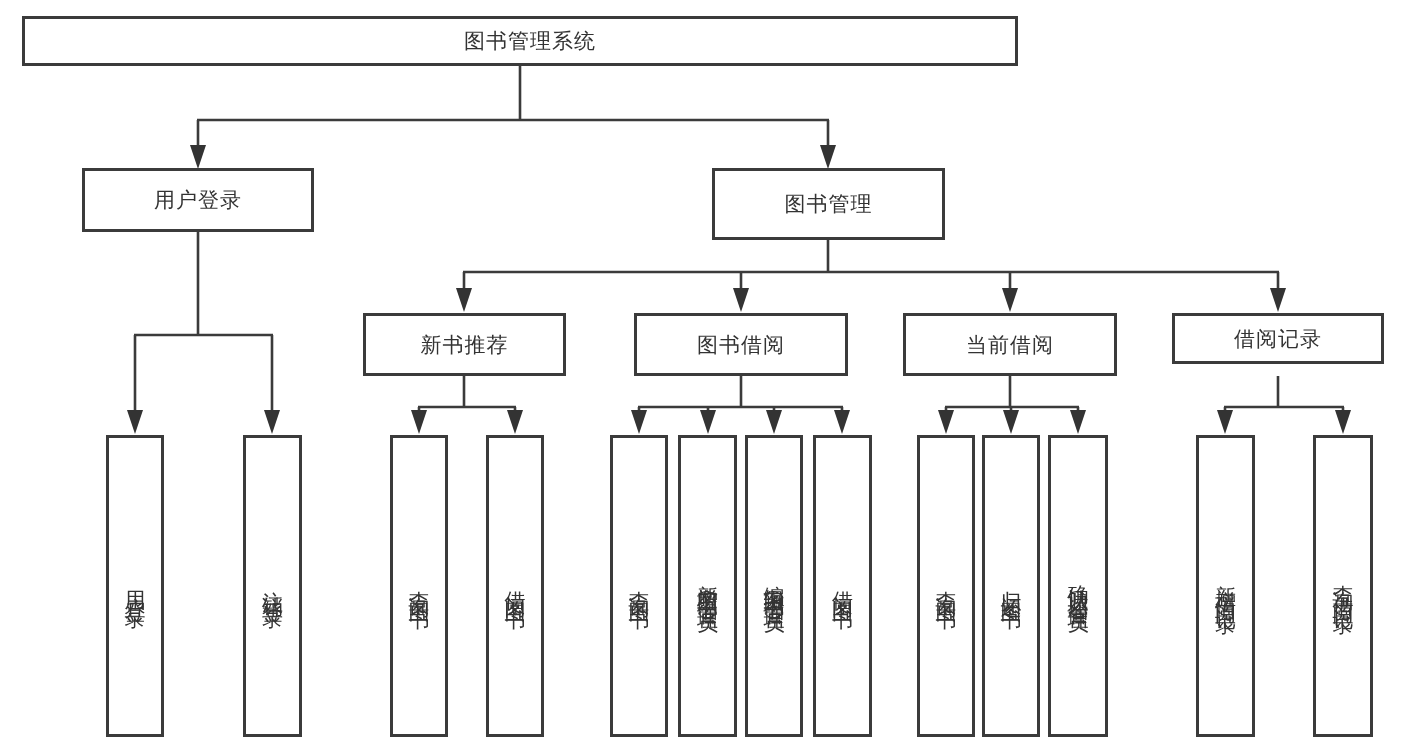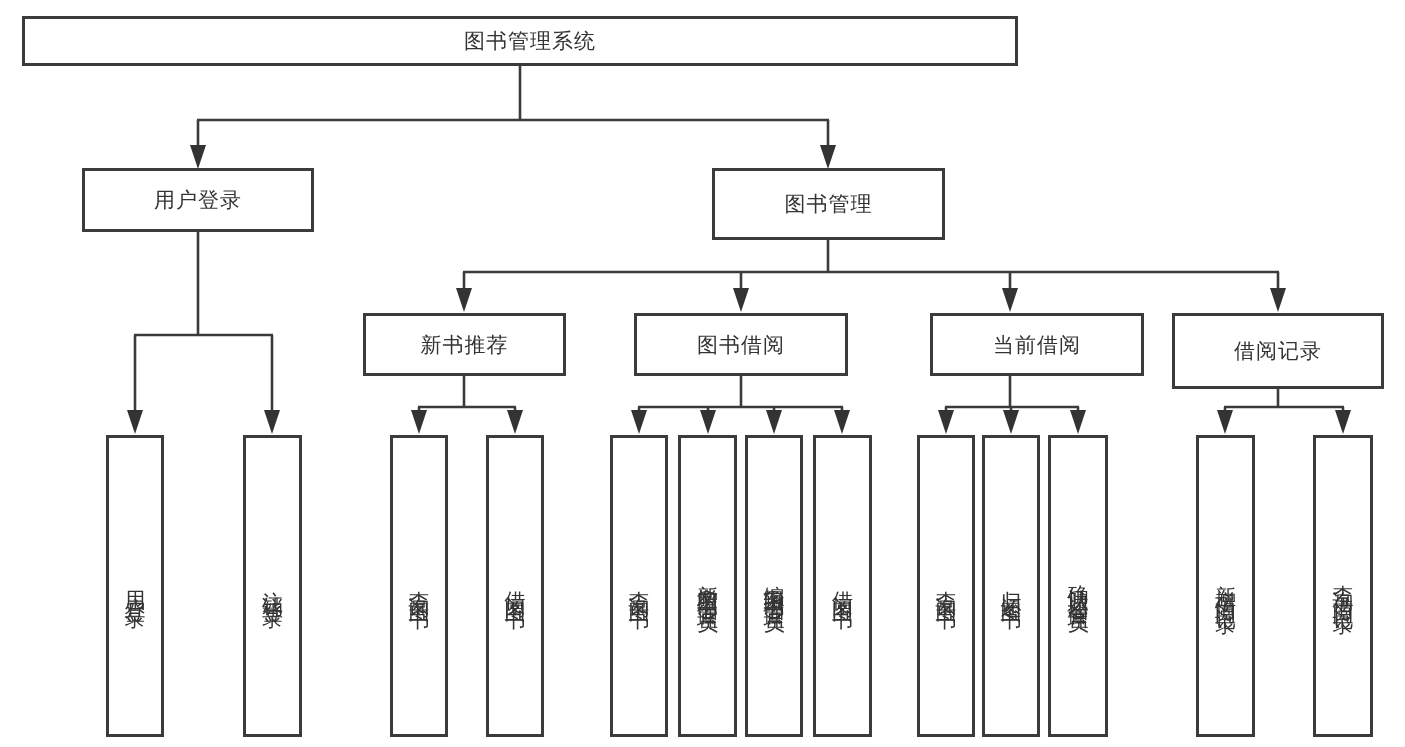--- a/index.html
+++ b/index.html
@@ -134,22 +134,22 @@
     </g>
   </svg>
 
   <div class="box" style="left:22px; top:16px; width:996px; height:50px;padding-left:20px;">图书管理系统</div>
 
   <div class="box" style="left:82px; top:168px; width:232px; height:64px;">用户登录</div>
   <div class="box" style="left:712px; top:168px; width:233px; height:72px;">图书管理</div>
 
   <div class="box" style="left:363px; top:313px; width:203px; height:63px;">新书推荐</div>
   <div class="box" style="left:634px; top:313px; width:214px; height:63px;">图书借阅</div>
-  <div class="box" style="left:903px; top:313px; width:214px; height:63px;margin-left:27px;">当前借阅</div>
-  <div class="box" style="left:1172px; top:313px; width:212px; height:76px;">借阅记录</div>
+  <div class="box" style="left:903px; top:313px; width:214px; height:63px;">当前借阅</div>
+  <div class="box" style="left:1172px; top:313px; width:212px; height:51px;">借阅记录</div>
 
   <div class="leaf" style="left:106px; width:58px;">用户登录</div>
   <div class="leaf" style="left:243px; width:59px;">注销登录</div>
 
   <div class="leaf" style="left:390px; width:58px;">查询图书</div>
   <div class="leaf" style="left:486px; width:58px;">借阅图书</div>
 
   <div class="leaf" style="left:610px; width:58px;">查询图书</div>
   <div class="leaf" style="left:678px; width:59px; letter-spacing:4px;">新增图书（管理员）</div>
   <div class="leaf" style="left:745px; width:58px; letter-spacing:4px;">编辑图书（管理员）</div>

